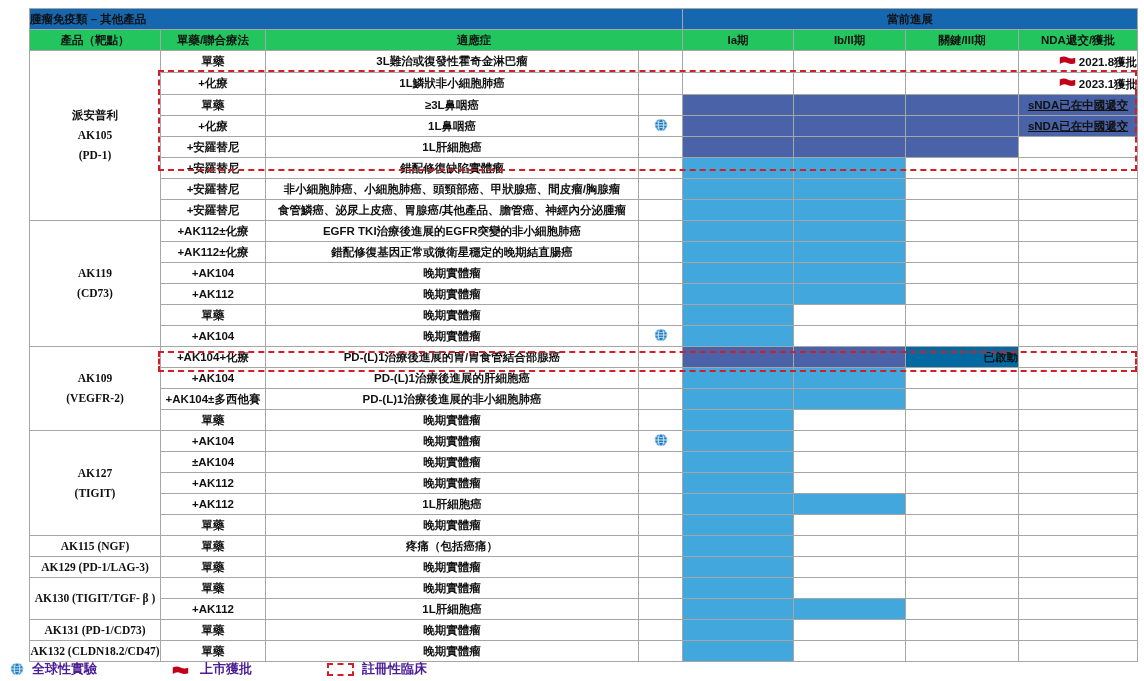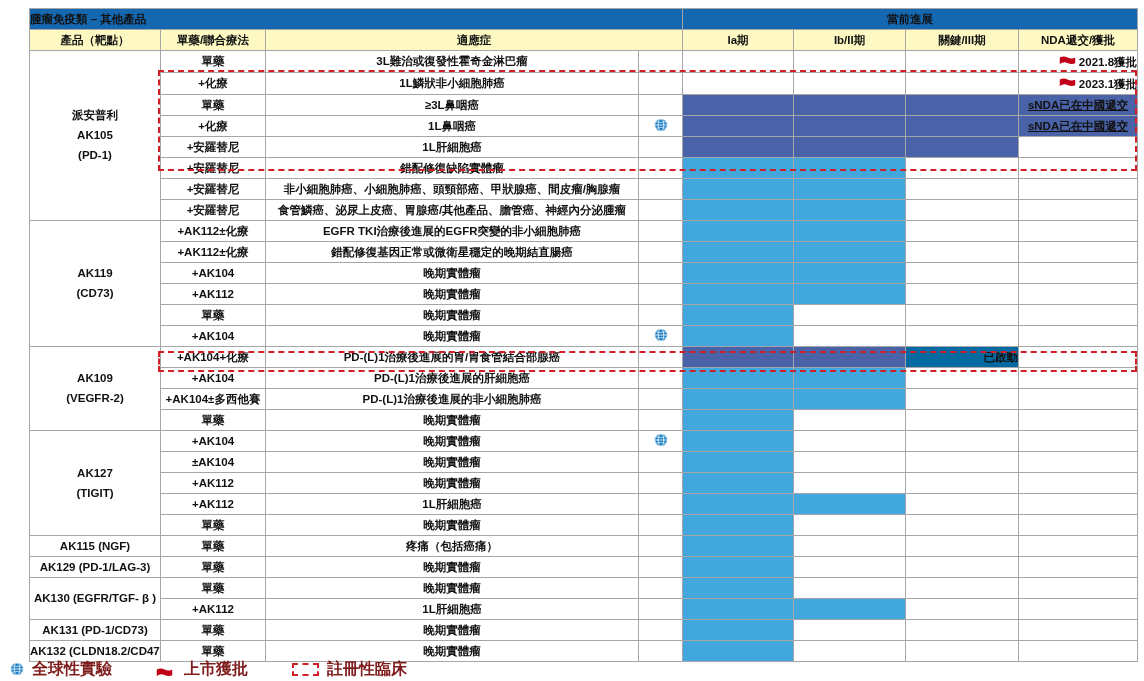--- a/index.html
+++ b/index.html
@@ -43,31 +43,31 @@
   }
   .hdr-group{
     background:#1567B0;color:#fff;
     font-size:13px;font-weight:bold;
     height:28px;line-height:28px;
     text-align:center;
     border:1px solid #1567B0;
     margin-left:12px;
   }
   .hdr-col{
-    background:#fef9c3;color:#fff;
+    background:#22c55e;color:#fff;
     font-size:12.5px;font-weight:bold;
     height:26px;line-height:26px;
     text-align:center;
     border:1px solid #2a7ec0;
   }
 
   
   td.prod{
     text-align:center;color:#1874CD;font-weight:bold;font-size:12px;
-    line-height:15px;white-space:normal;
+    line-height:15px;white-space:normal;font-family:Liberation Serif, serif;
   }
   td.prod .pl{display:block;}
   td.thr{padding-left:5px;text-align:center;font-weight:normal;font-size:11.5px;color:#1a1a1a;}
   td.ind{padding-left:6px;text-align:center;font-weight:normal;font-size:11.5px;color:#1a1a1a;}
   td.glb{text-align:center;}
   td.ph{padding:0;}
 
   
   .fill-lt{background:#42A7DD;}
   .fill-dk{background:#4A63A8;}
@@ -97,21 +97,21 @@
 
   
   .flag-ico{display:inline-block;width:17px;height:11px;vertical-align:-1px;margin-right:3px;}
   
   .globe-ico{display:inline-block;width:14px;height:14px;vertical-align:-2px;}
 
   
   #legend{
     position:absolute;left:10px;top:658px;
     height:22px;display:flex;align-items:center;
-    font-size:16px;font-weight:bold;color:#7f1d1d;
+    font-size:13px;font-weight:bold;color:#4c1d95;gap:31px;
   }
   .lg-item{display:flex;align-items:center;margin-right:44px;}
   .lg-item .lg-txt{margin-left:8px;}
   .lg-dash{
     width:27px;height:13px;border:2px dashed #D21F27;box-sizing:border-box;
   }
 </style>
 </head>
 <body>
 
@@ -412,21 +412,21 @@
           <td class="thr">單藥</td>
           <td class="ind">晚期實體瘤</td>
           <td class="glb"></td>
           <td class="ph fill-lt"></td>
           <td class="ph"></td>
           <td class="ph"></td>
           <td class="ph"></td>
         </tr>
         <tr>
           <td class="prod" rowspan="2">
-            <span class="pl">AK130 (EGFR/TGF- β )</span>
+            <span class="pl">AK130 (TIGIT/TGF- β )</span>
           </td>
           <td class="thr">單藥</td>
           <td class="ind">晚期實體瘤</td>
           <td class="glb"></td>
           <td class="ph fill-lt"></td>
           <td class="ph"></td>
           <td class="ph"></td>
           <td class="ph"></td>
         </tr>
         <tr>

